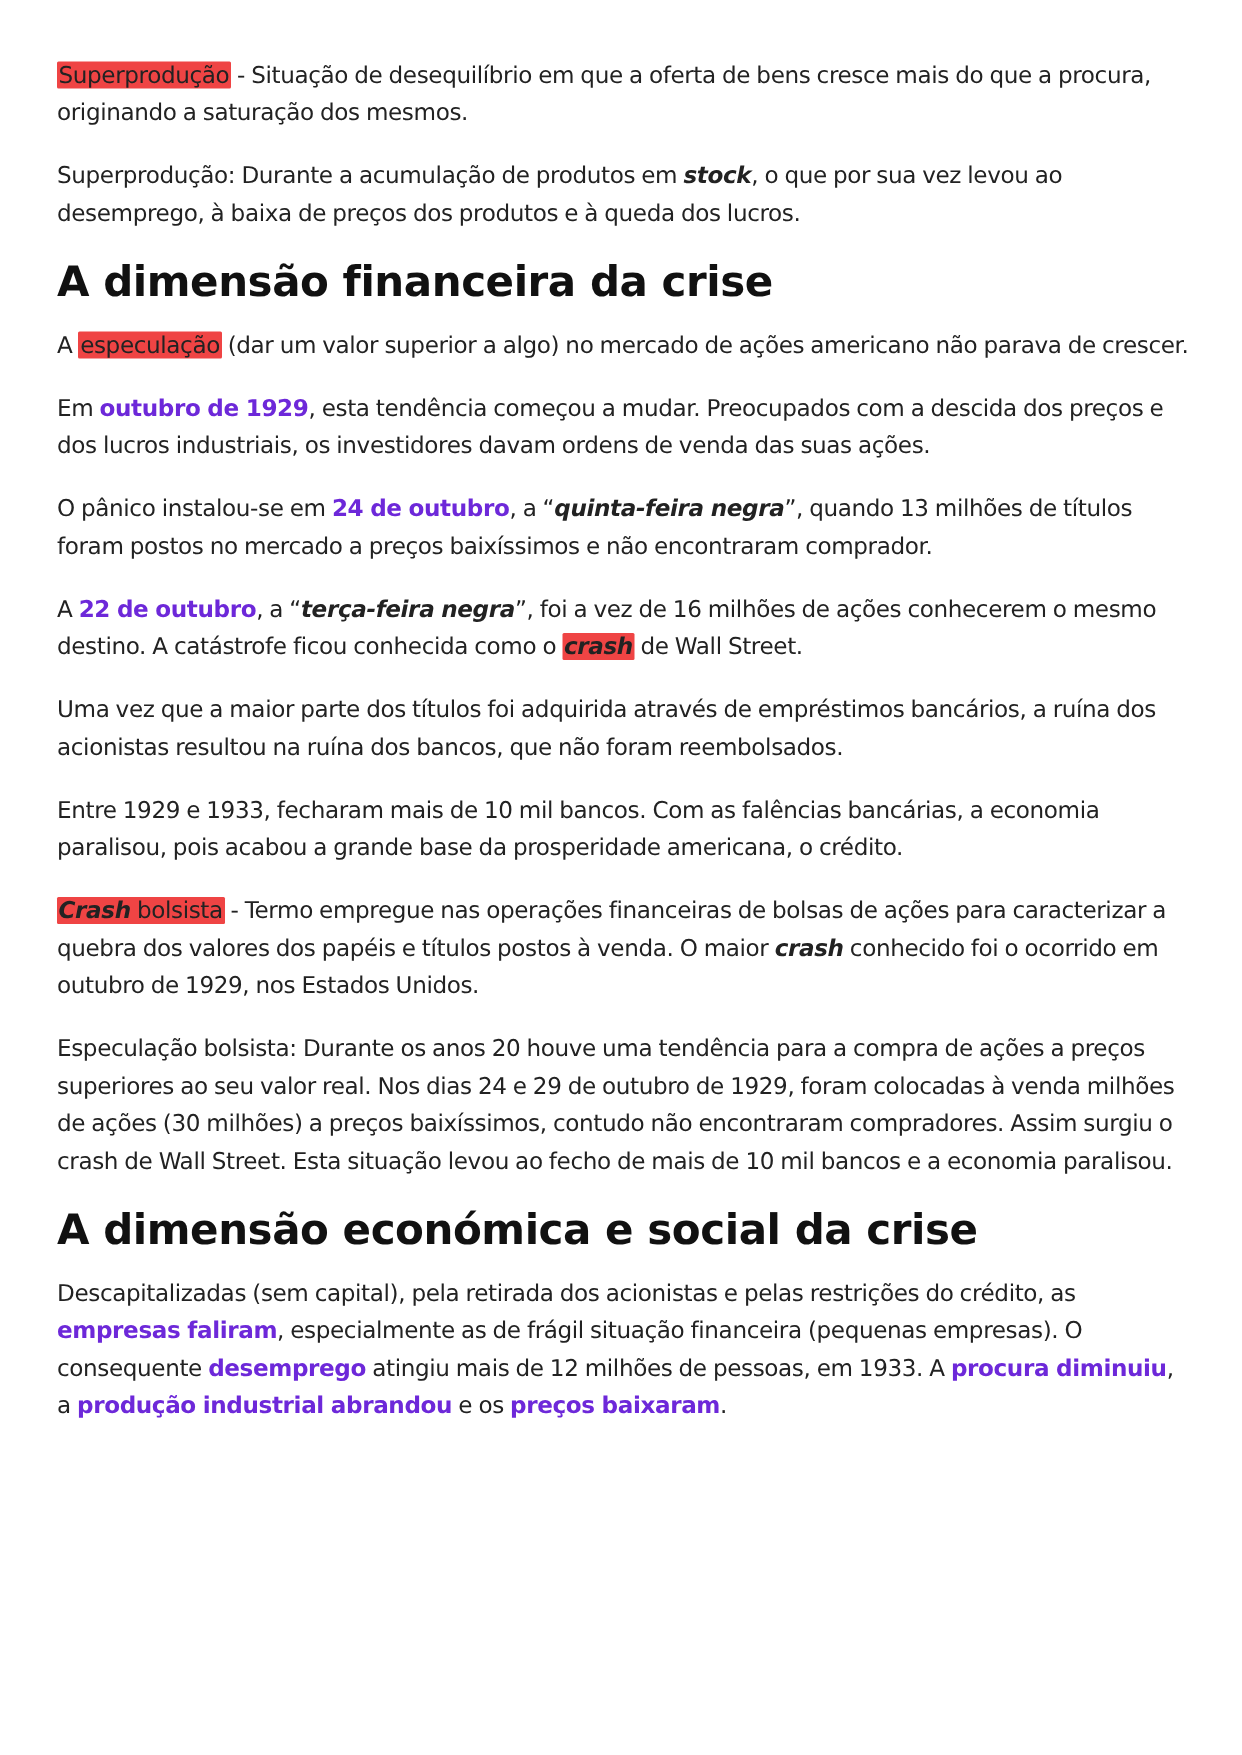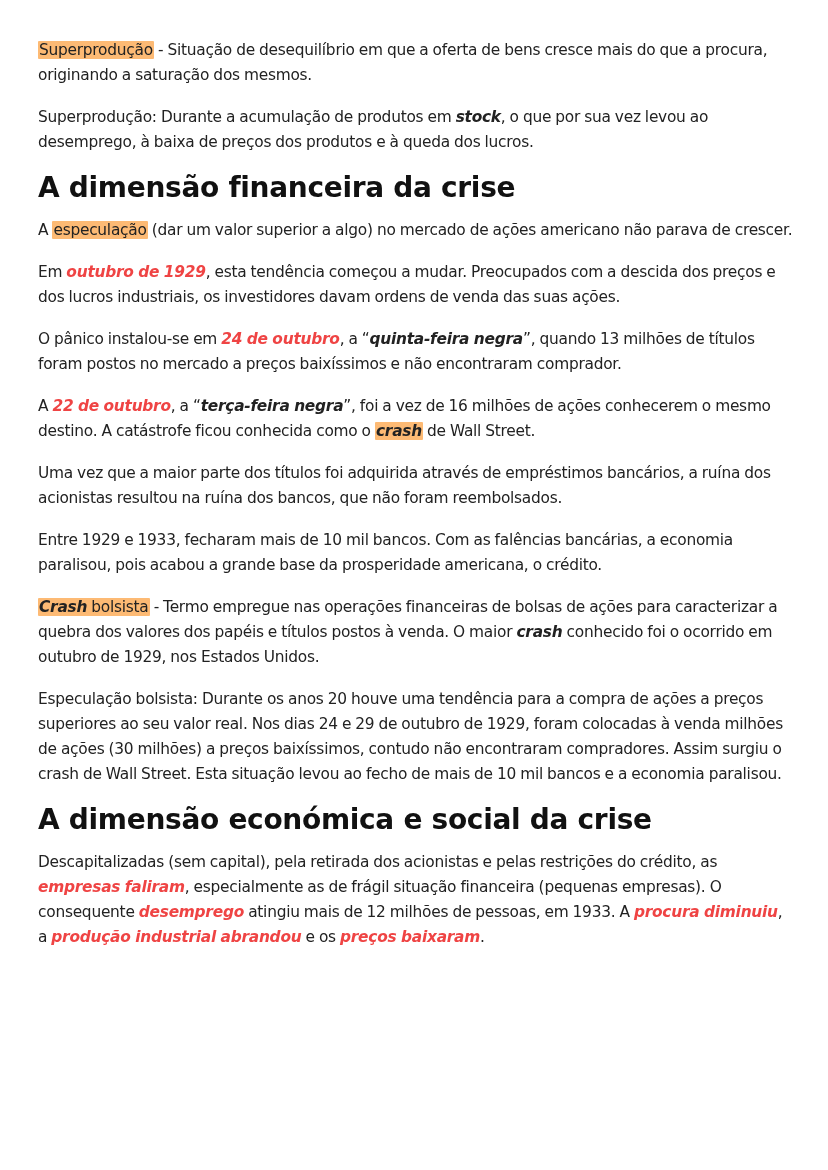--- a/index.html
+++ b/index.html
@@ -29,25 +29,25 @@
   }
   h2 {
     margin: 20px 0 17px 0;
     font-size: 28px;
     line-height: 26px;
     font-weight: bold;
     color: #111111;
     letter-spacing: -0.3px;
   }
   .hl {
-    background: #fdba74;
+    background: #ef4444;
     padding: 0 1px;
     border-radius: 1px;
   }
-  b { font-weight: bold; color: #ef4444; font-style: italic; }
+  b { font-weight: bold; color: #6d28d9; }
   i { font-style: italic; font-weight: bold; }
 </style>
 </head>
 <body>
 
 <div class="page">
 
   <p><span class="hl">Superprodução</span><span> - Situação de desequilíbrio em que a oferta de bens cresce mais do que a procura, originando a saturação dos mesmos.</span></p>
 
   <p><span>Superprodução: Durante a acumulação de produtos em </span><i>stock</i><span>, o que por sua vez levou ao desemprego, à baixa de preços dos produtos e à queda dos lucros.</span></p>

